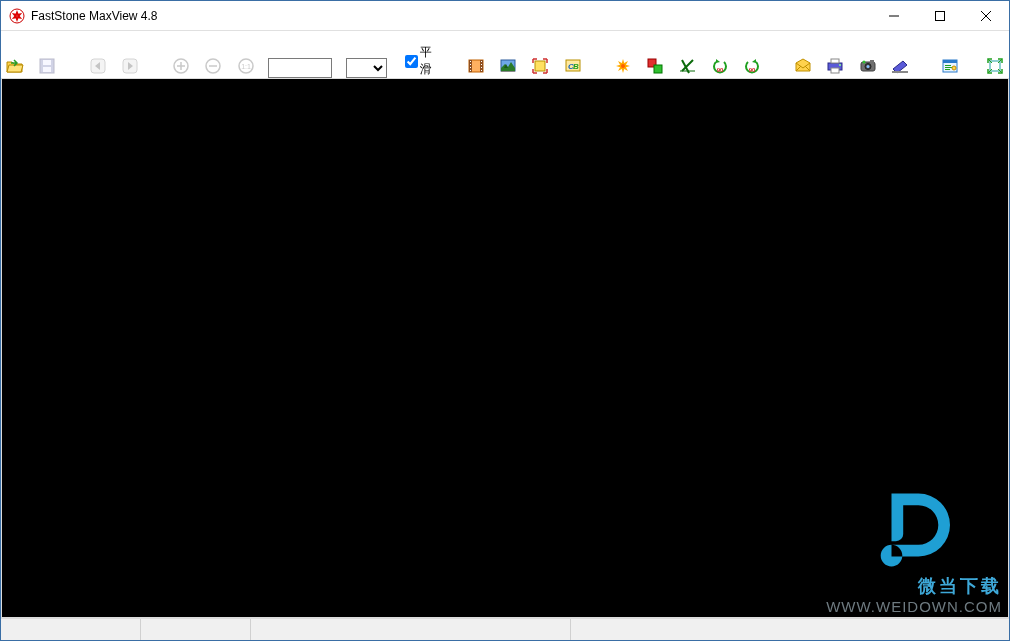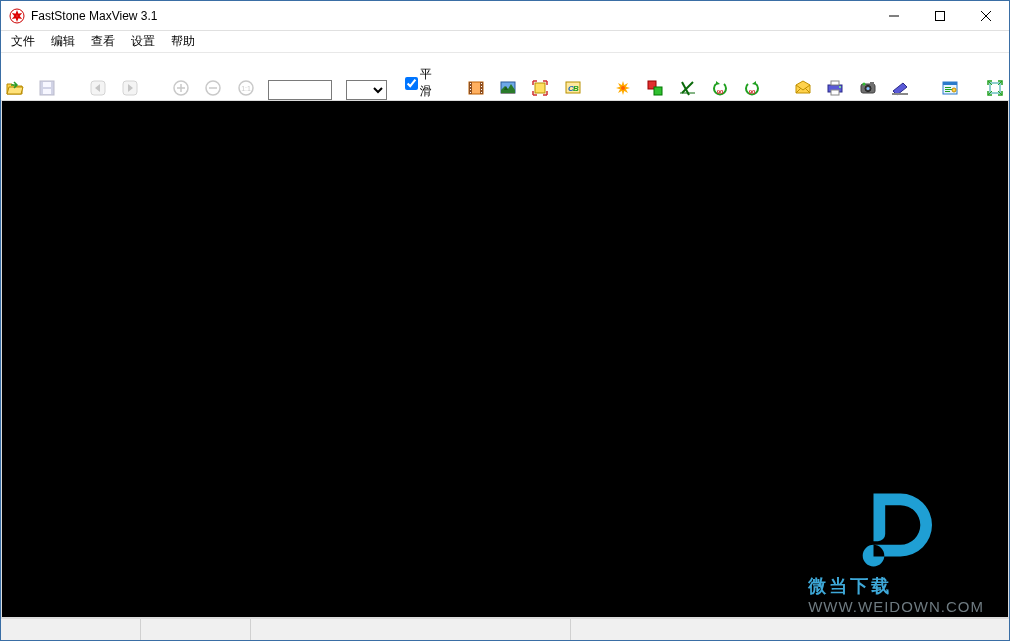--- a/index.html
+++ b/index.html
@@ -27,21 +27,21 @@
   
   .viewport { flex: 1 1 auto; background: #000; position: relative; border-left: 1px solid #dcdcdc; border-right: 1px solid #dcdcdc; border-bottom: 1px solid #dcdcdc; }
   
   .statusbar { height: 22px; background: #f0f0f0; border-top: 1px solid #dcdcdc; display: flex; align-items: stretch; }
   .status-cell { border-right: 1px solid #d0d0d0; padding: 2px 4px; font-size: 12px; color: #333; }
   .status-cell.c1 { width: 140px; }
   .status-cell.c2 { width: 110px; }
   .status-cell.c3 { width: 320px; }
   .status-cell.c4 { flex: 1 1 auto; border-right: none; }
   
-  .watermark { position: absolute; right: 24px; bottom: 2px; text-align: left; pointer-events: none; }
+  .watermark { position: absolute; right: 6px; bottom: 2px; text-align: right; pointer-events: none; }
   .watermark .dlogo { display: block; margin: 0 auto 4px; }
   .watermark .cn { color: #3ea8d8; font-size: 18px; letter-spacing: 3px; font-weight: 600; text-shadow: 0 0 2px #000; }
   .watermark .url { color: #6e7a80; font-size: 15px; letter-spacing: 1px; }
 </style>
 </head>
 <body>
 
 <div class="window">
 
   <div class="titlebar">
@@ -51,46 +51,39 @@
         <g transform="translate(8,8)">
           <path d="M0,-6 L1.5,-2 L0,0 L-1.5,-2 Z" fill="#d00"></path>
           <path d="M0,-6 L1.5,-2 L0,0 L-1.5,-2 Z" fill="#d00" transform="rotate(60)"></path>
           <path d="M0,-6 L1.5,-2 L0,0 L-1.5,-2 Z" fill="#d00" transform="rotate(120)"></path>
           <path d="M0,-6 L1.5,-2 L0,0 L-1.5,-2 Z" fill="#d00" transform="rotate(180)"></path>
           <path d="M0,-6 L1.5,-2 L0,0 L-1.5,-2 Z" fill="#d00" transform="rotate(240)"></path>
           <path d="M0,-6 L1.5,-2 L0,0 L-1.5,-2 Z" fill="#d00" transform="rotate(300)"></path>
         </g>
       </svg>
     </span>
-    <span class="title">FastStone MaxView 3.1</span>
+    <span class="title">FastStone MaxView 4.8</span>
     <span class="spacer"></span>
     <div class="win-btn">
       <svg width="10" height="10" viewBox="0 0 10 10">
           <path d="M0 5 H10" stroke="#000" stroke-width="1"></path>
         </svg>
     </div>
     <div class="win-btn">
       <svg width="10" height="10" viewBox="0 0 10 10">
           <rect x="0.5" y="0.5" width="9" height="9" fill="none" stroke="#000" stroke-width="1"></rect>
         </svg>
     </div>
     <div class="win-btn close">
       <svg width="10" height="10" viewBox="0 0 10 10">
           <path d="M0 0 L10 10 M10 0 L0 10" stroke="#000" stroke-width="1"></path>
         </svg>
     </div>
   </div>
 
-  <div class="menubar">
-    <span class="menu-item">文件</span>
-    <span class="menu-item">编辑</span>
-    <span class="menu-item">查看</span>
-    <span class="menu-item">设置</span>
-    <span class="menu-item">帮助</span>
-  </div>
 
   <div class="toolbar">
 
     <div class="tool-btn enabled">
       <svg width="18" height="18" viewBox="0 0 18 18">
         <path d="M1 5 h5 l2 2 h8 v8 H1 Z" fill="#ffd34d" stroke="#b88a00"></path>
         <path d="M3 8 h14 l-2 7 H1 Z" fill="#ffe27a" stroke="#b88a00"></path>
         <path d="M8 3 l3 3 l-3 3 M11 6 h-6" stroke="#2a9d2a" stroke-width="1.5" fill="none"></path>
       </svg>
     </div>

